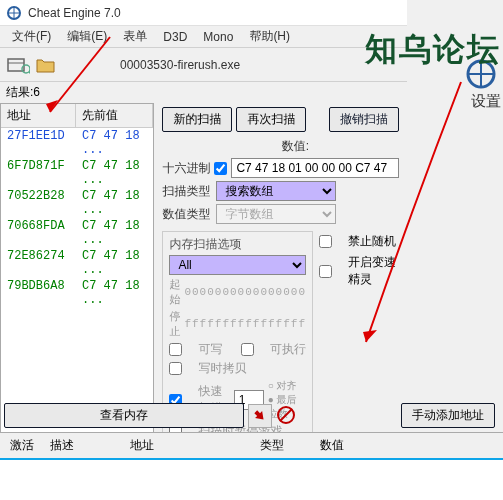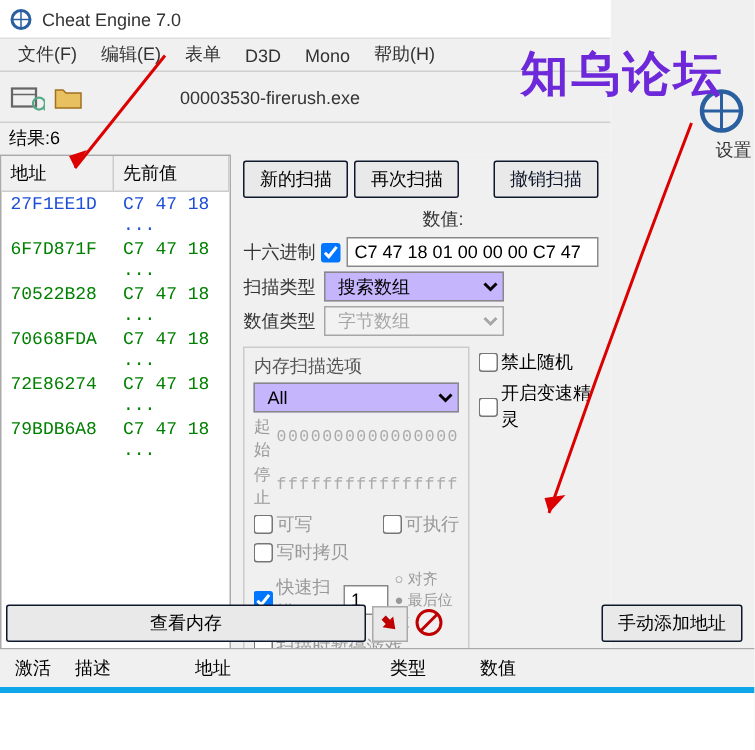--- a/index.html
+++ b/index.html
@@ -6,23 +6,23 @@
 body { font-family: "Microsoft YaHei", Tahoma, sans-serif; font-size: 12px; background: #f0f0f0; width: 503px; height: 500px; overflow: hidden; position: relative; }
 .window { background: #fff; width: 407px; height: 500px; }
 .titlebar { height: 26px; background: #fff; display: flex; align-items: center; padding: 0 6px; border-bottom: 1px solid #e0e0e0; }
 .titlebar .icon { width: 16px; height: 16px; margin-right: 6px; }
 .titlebar .title { font-size: 12px; color: #333; }
 .menubar { height: 22px; display: flex; align-items: center; padding: 0 4px; background: #f0f0f0; border-bottom: 1px solid #d0d0d0; }
 .menubar .item { padding: 2px 8px; font-size: 12px; color: #333; }
 .toolbar { height: 34px; background: #f0f0f0; display: flex; align-items: center; padding: 0 4px; border-bottom: 1px solid #d0d0d0; }
 .tool-btn { width: 28px; height: 28px; display: flex; align-items: center; justify-content: center; }
 .process { font-size: 12px; color: #333; margin-left: 60px; }
-.watermark { position: absolute; top: 28px; right: 20px; font-size: 32px; color: #6d28d9; font-family: Liberation Sans, sans-serif; font-weight: bold; z-index: 100; pointer-events: none; letter-spacing: 2px; }
+.watermark { position: absolute; top: 28px; right: 2px; font-size: 32px; color: #14532d; font-family: Liberation Sans, sans-serif; font-weight: bold; z-index: 100; pointer-events: none; letter-spacing: 2px; }
 .ce-logo { position: absolute; right: 6px; top: 58px; width: 32px; height: 32px; }
-.ce-settings { position: absolute; right: 2px; top: 92px; font-size: 12px; color: #333; }
+.ce-settings { position: absolute; right: 2px; top: 92px; font-size: 15px; color: #333; }
 .result-count { padding: 2px 6px; font-size: 12px; background: #f0f0f0; }
 .content { display: flex; height: 330px; }
 .left { width: 240px; border: 1px solid #aaa; background: #fff; }
 .left .hdr { display: flex; background: #f0f0f0; border-bottom: 1px solid #ccc; }
 .left .hdr div { padding: 3px 6px; font-size: 12px; border-right: 1px solid #ccc; }
 .left .hdr .col-addr { width: 75px; }
 .left .hdr .col-cur { width: 85px; }
 .left .hdr .col-prev { flex: 1; }
 .left .rows { font-family: "Courier New", monospace; font-size: 12px; }
 .left .row { display: flex; padding: 1px 6px; }
@@ -32,30 +32,30 @@
 .left .row .val { flex: 1; }
 .right { flex: 1; padding: 4px 8px 4px 8px; background: #f0f0f0; font-size: 12px; }
 .btn-row { display: flex; gap: 4px; margin-bottom: 6px; align-items: center; }
 .btn { border: 1px solid #0f172a; background: #e9e9e9; padding: 3px 10px; font-size: 12px; border-radius: 2px; }
 .btn.disabled { color: #0f172a; }
 .field-row { display: flex; align-items: center; margin: 3px 0; gap: 4px; }
 .label { color: #333; }
 .input { border: 1px solid #888; background: #fff; padding: 2px 4px; font-size: 12px; }
 .select { border: 1px solid #888; background: #c4b5fd; padding: 1px 4px; font-size: 12px; }
 .select.disabled { color: #888; background: #f4f4f4; }
-.chk { display: flex; align-items: center; gap: 2px; font-size: 12px; }
+.chk { display: flex; align-items: center; gap: 16px; font-size: 12px; }
 .chk input { margin: 0; }
 .group { border: 1px solid #ccc; padding: 4px 6px 6px 6px; margin: 4px 0; font-size: 11px; color: #666; }
 .group .gt { font-size: 12px; color: #555; margin-bottom: 2px; }
 .range-row { display: flex; align-items: center; gap: 4px; margin: 2px 0; color: #999; font-size: 11px; }
 .range-val { font-family: "Courier New", monospace; color: #aaa; letter-spacing: 1px; }
 .bottom-left { position: absolute; bottom: 72px; left: 4px; width: 240px; display: flex; align-items: center; gap: 4px; }
 .bottom-right { position: absolute; bottom: 72px; right: 8px; }
 .bottom-panel { position: absolute; bottom: 0; left: 0; right: 0; height: 68px; background: #fff; border-top: 1px solid #aaa; }
-.bottom-hdr { display: flex; background: #f0f0f0; border-bottom: 4px solid #0ea5e9; padding: 2px 4px; }
+.bottom-hdr { display: flex; background: #f0f0f0; border-bottom: 2px solid #0ea5e9; padding: 2px 4px; }
 .bottom-hdr div { padding: 2px 6px; font-size: 12px; }
 .arrow-btn { width: 24px; height: 24px; border: 1px solid #aaa; background: #e9e9e9; display: flex; align-items: center; justify-content: center; position: absolute; bottom: 72px; left: 248px; }
 .no-sign { width: 22px; height: 22px; position: absolute; bottom: 73px; left: 276px; }
 .red-arrow { position: absolute; z-index: 50; pointer-events: none; }
 .ra1 { top: 32px; left: 40px; }
 .ra2 { top: 72px; right: 32px; }
 </style>
 </head>
 <body>
 

